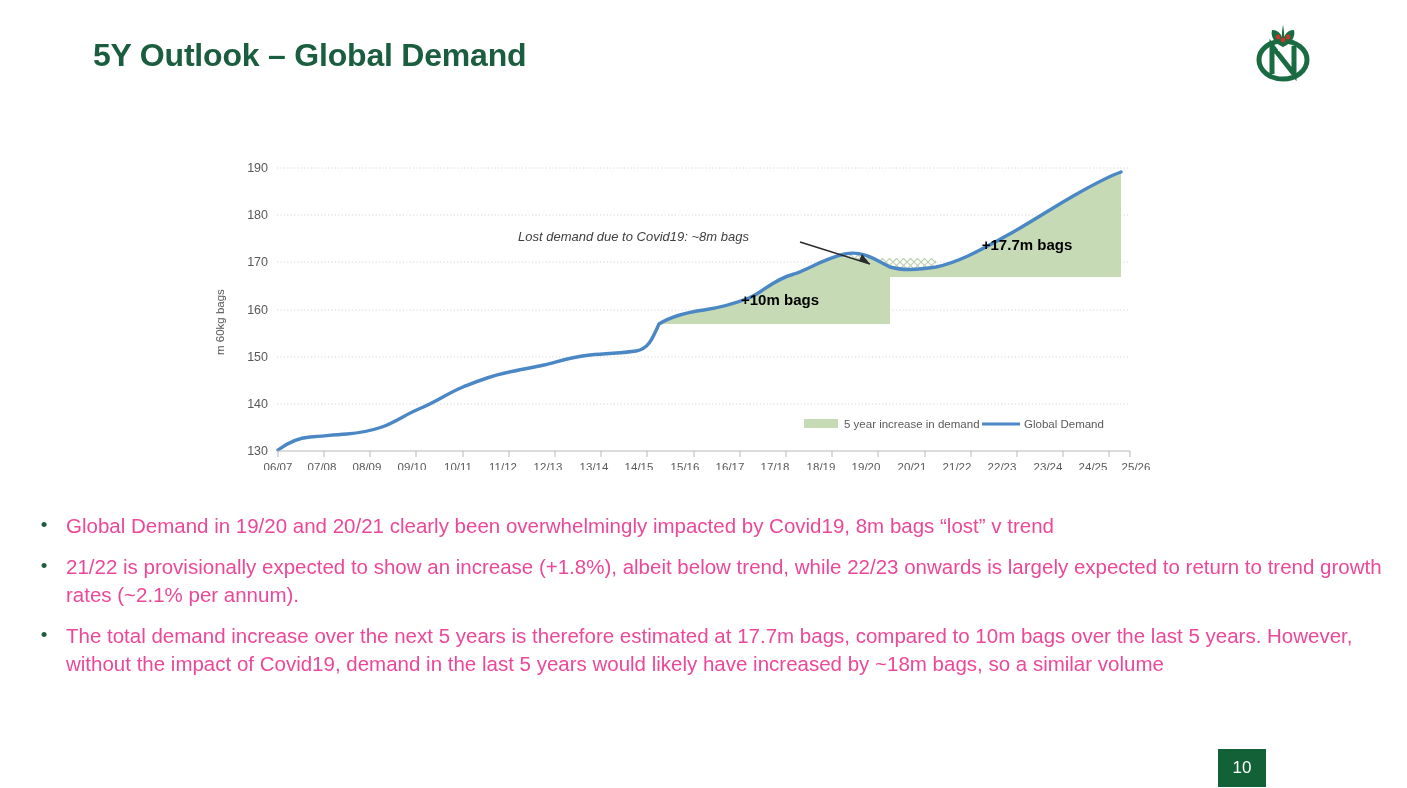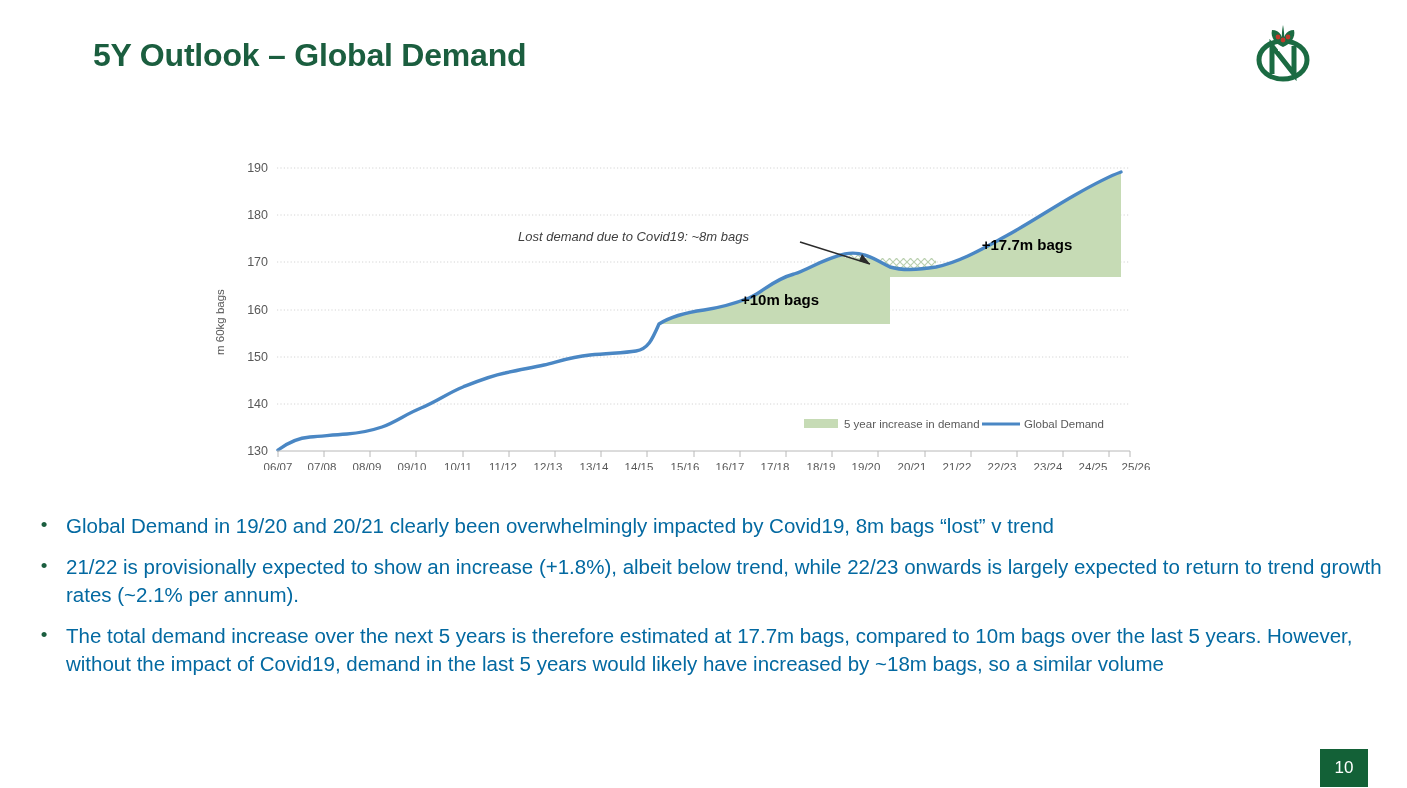--- a/index.html
+++ b/index.html
@@ -65,28 +65,28 @@
     display:flex;align-items:flex-start;
     margin-bottom:13px;
   }
   .bullet-dot{
     color:#1b5e3f;font-size:19px;line-height:26px;
     width:44px;flex:0 0 44px;text-align:center;
     user-select:none;
   }
   .bullet-text{
     font-size:20.5px;line-height:28px;
-    color:#0369a1;
+    color:#ec4899;
     flex:1;
   }
   .bullet-text b{font-weight:normal;}
 
   
   #page-number-badge{
-    position:absolute;left:1320px;top:749px;
+    position:absolute;left:1218px;top:749px;
     width:48px;height:38px;
     background:#136137;
     color:#ffffff;
     font-size:17px;
     display:flex;align-items:center;justify-content:center;
   }
 </style>
 </head>
 <body>
 

